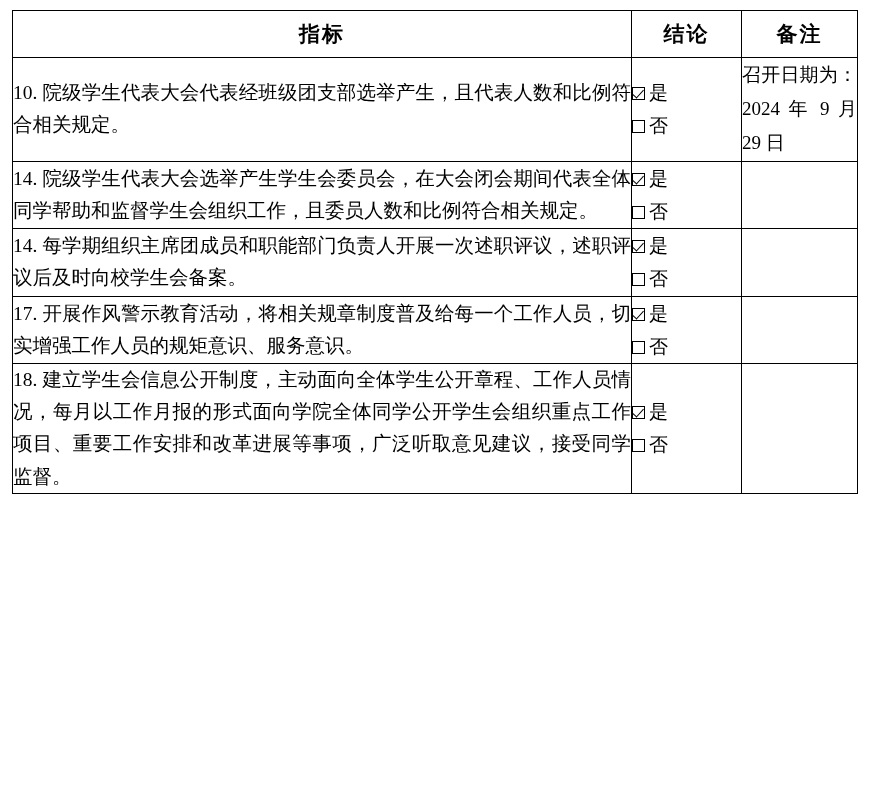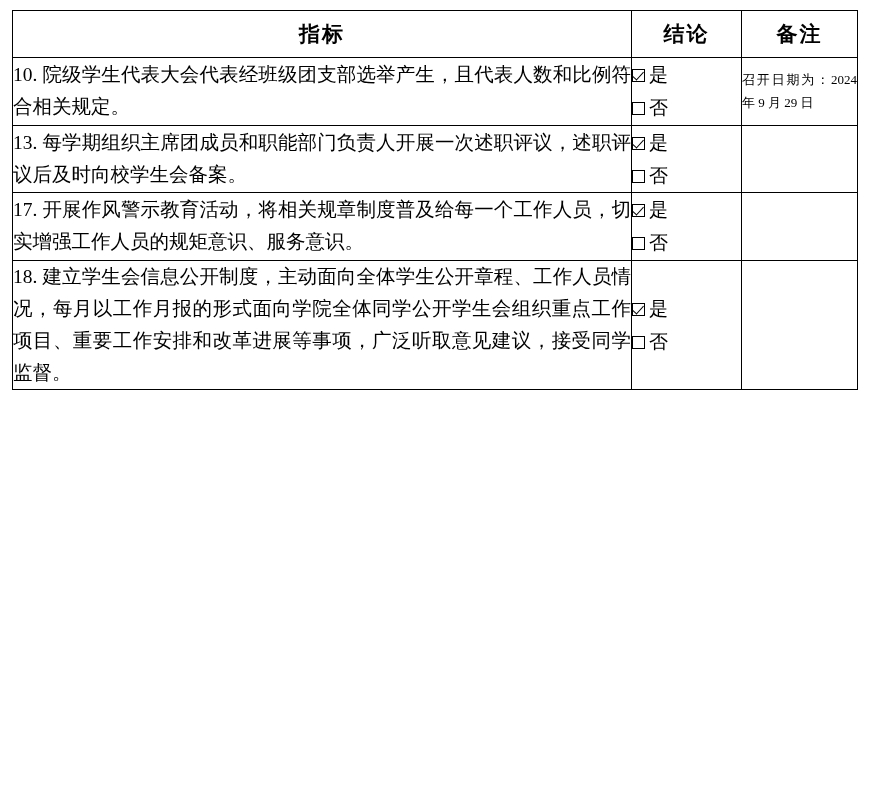--- a/index.html
+++ b/index.html
@@ -48,21 +48,21 @@
     text-align: justify;
     text-justify: inter-ideograph;
   }
   td.conclusion {
     text-align: left;
     padding-left: 17px;
     font-size: 19px;
     line-height: 1.75;
   }
   td.remark {
-    font-size: 13px;
+    font-size: 19px;
     line-height: 1.8;
     padding: 6px 8px 6px 9px;
     vertical-align: top;
     text-align: justify;
     text-justify: inter-ideograph;
   }
   .opt {
     white-space: nowrap;
     display: block;
   }
@@ -109,21 +109,29 @@
     <tbody>
       <tr>
         <td class="indicator">10. 院级学生代表大会代表经班级团支部选举产生，且代表人数和比例符合相关规定。</td>
         <td class="conclusion">
           <span class="opt"><span class="box checked"></span><span class="opt-label">是</span></span>
           <span class="opt"><span class="box"></span><span class="opt-label">否</span></span>
         </td>
         <td class="remark">召开日期为：2024 年 9 月 29 日</td>
       </tr>
       <tr>
-        <td class="indicator">13. 每学期组织主席团成员和职能部门负责人开展一次述职评议，述职评议后及时向校学生会备案。</td>
+        <td class="indicator">14. 院级学生代表大会选举产生学生会委员会，在大会闭会期间代表全体同学帮助和监督学生会组织工作，且委员人数和比例符合相关规定。</td>
+        <td class="conclusion">
+          <span class="opt"><span class="box checked"></span><span class="opt-label">是</span></span>
+          <span class="opt"><span class="box"></span><span class="opt-label">否</span></span>
+        </td>
+        <td class="remark"></td>
+      </tr>
+      <tr>
+        <td class="indicator">14. 每学期组织主席团成员和职能部门负责人开展一次述职评议，述职评议后及时向校学生会备案。</td>
         <td class="conclusion">
           <span class="opt"><span class="box checked"></span><span class="opt-label">是</span></span>
           <span class="opt"><span class="box"></span><span class="opt-label">否</span></span>
         </td>
         <td class="remark"></td>
       </tr>
       <tr>
         <td class="indicator">17. 开展作风警示教育活动，将相关规章制度普及给每一个工作人员，切实增强工作人员的规矩意识、服务意识。</td>
         <td class="conclusion">
           <span class="opt"><span class="box checked"></span><span class="opt-label">是</span></span>

